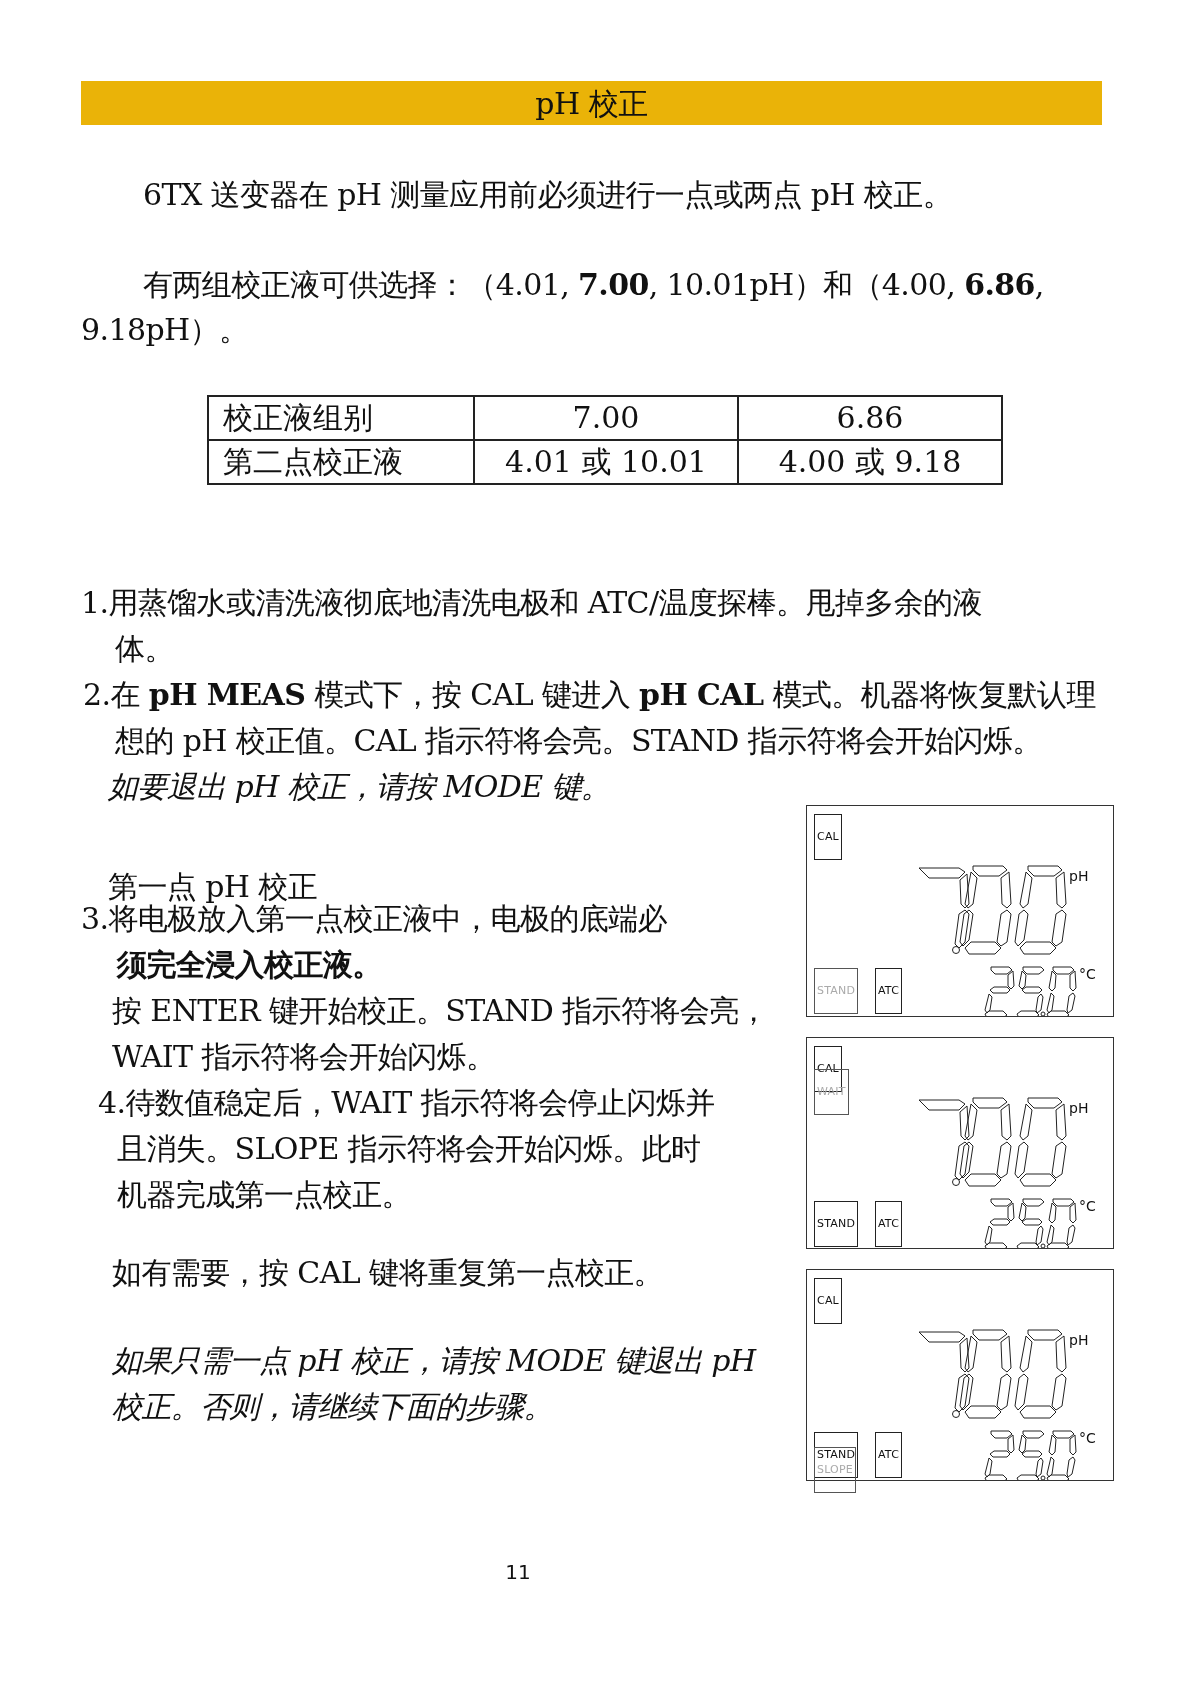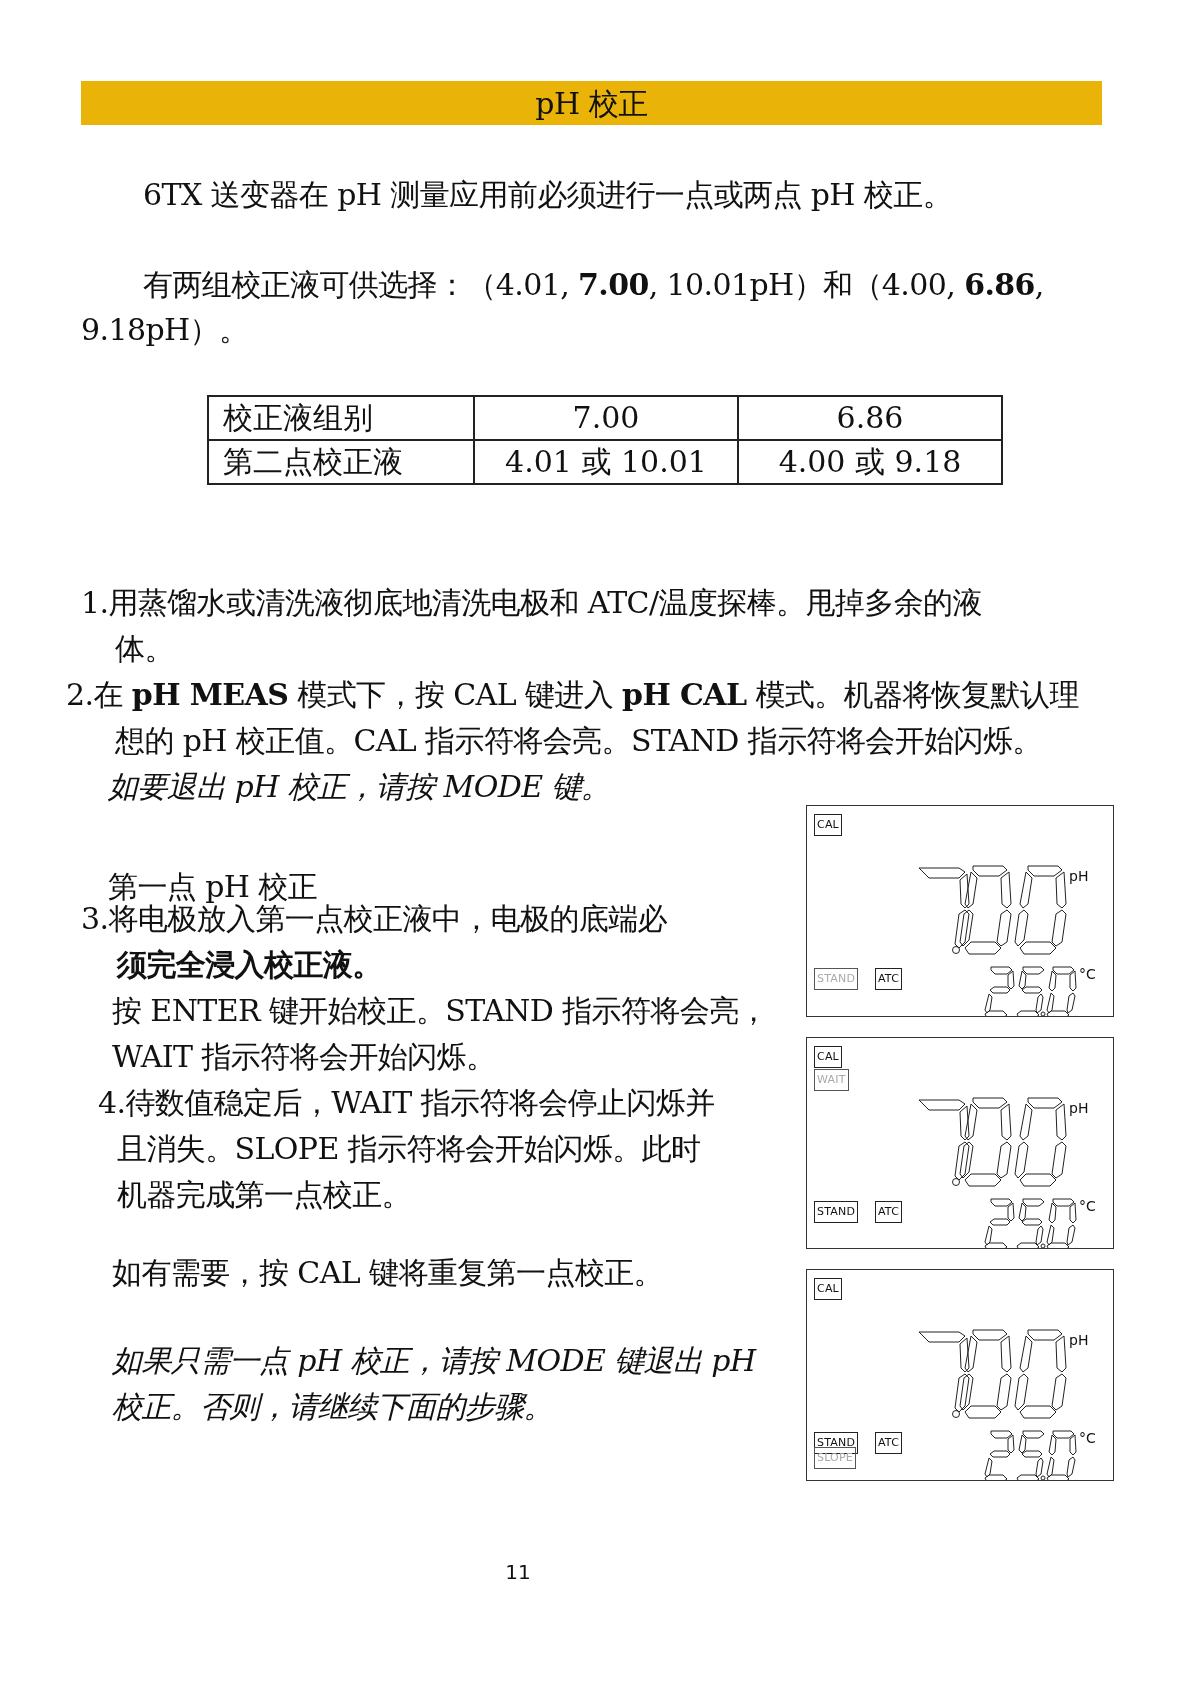--- a/index.html
+++ b/index.html
@@ -25,21 +25,21 @@
   }
   table.cal td.c0 { width: 236px; text-align: left; }
   table.cal td.c1, table.cal td.c2 { width: 234px; text-align: center; }
   .list-line { position: absolute; font-size: 30px; line-height: 46px; white-space: nowrap; letter-spacing: -0.6px; }
   .lcd {
     position: absolute; left: 806px; width: 306px; height: 210px;
     border: 1.5px solid #333; background: #fff;
   }
   .ind {
     position: absolute; font-family: "DejaVu Sans", "Liberation Sans", sans-serif;
-    font-size: 11px; line-height: 12px; border: 1px solid #222; padding: 4px 2px;
+    font-size: 11px; line-height: 12px; border: 1px solid #222; padding: 16px 2px;
     color: #111; letter-spacing: 0.2px;
   }
   .ind.dim { color: #aaa; border-color: #555; }
   .unit { position: absolute; font-family: "DejaVu Sans", "Liberation Sans", sans-serif; font-size: 14px; }
   .lcd svg { position: absolute; }
   .page-num {
     position: absolute; left: 0; width: 1036px; top: 1560px; text-align: center;
     font-family: "DejaVu Sans", "Liberation Sans", sans-serif; font-size: 20px;
   }
 </style>
@@ -64,21 +64,21 @@
   <tr>
     <td class="c0">第二点校正液</td>
     <td class="c1">4.01 或 10.01</td>
     <td class="c2">4.00 或 9.18</td>
   </tr>
 </tbody>
   </table>
 
 <div class="list-line" style="left:81px; top:580px;">1.用蒸馏水或清洗液彻底地清洗电极和 ATC/温度探棒。甩掉多余的液</div>
 <div class="list-line" style="left:115px; top:626px;">体。</div>
-<div class="list-line" style="left:66px; top:672px;">
+<div class="list-line" style="left:83px; top:672px;">
   <span>2.在 </span><span class="b">pH MEAS</span><span> 模式下，按 CAL 键进入 </span><span class="b">pH CAL</span><span> 模式。机器将恢复默认理</span>
 </div>
 <div class="list-line" style="left:115px; top:718px;">想的 pH 校正值。CAL 指示符将会亮。STAND 指示符将会开始闪烁。</div>
 <div class="list-line i" style="left:108px; top:764px;">如要退出 pH 校正，请按 MODE 键。</div>
 
 <div class="list-line" style="left:108px; top:864px;">第一点 pH 校正</div>
 
 <div class="list-line" style="left:81px; top:896px;">3.将电极放入第一点校正液中，电极的底端必</div>
 <div class="list-line" style="left:117px; top:942px;font-weight:bold;">须完全浸入校正液。</div>
 <div class="list-line" style="left:112px; top:988px;">按 ENTER 键开始校正。STAND 指示符将会亮，</div>

